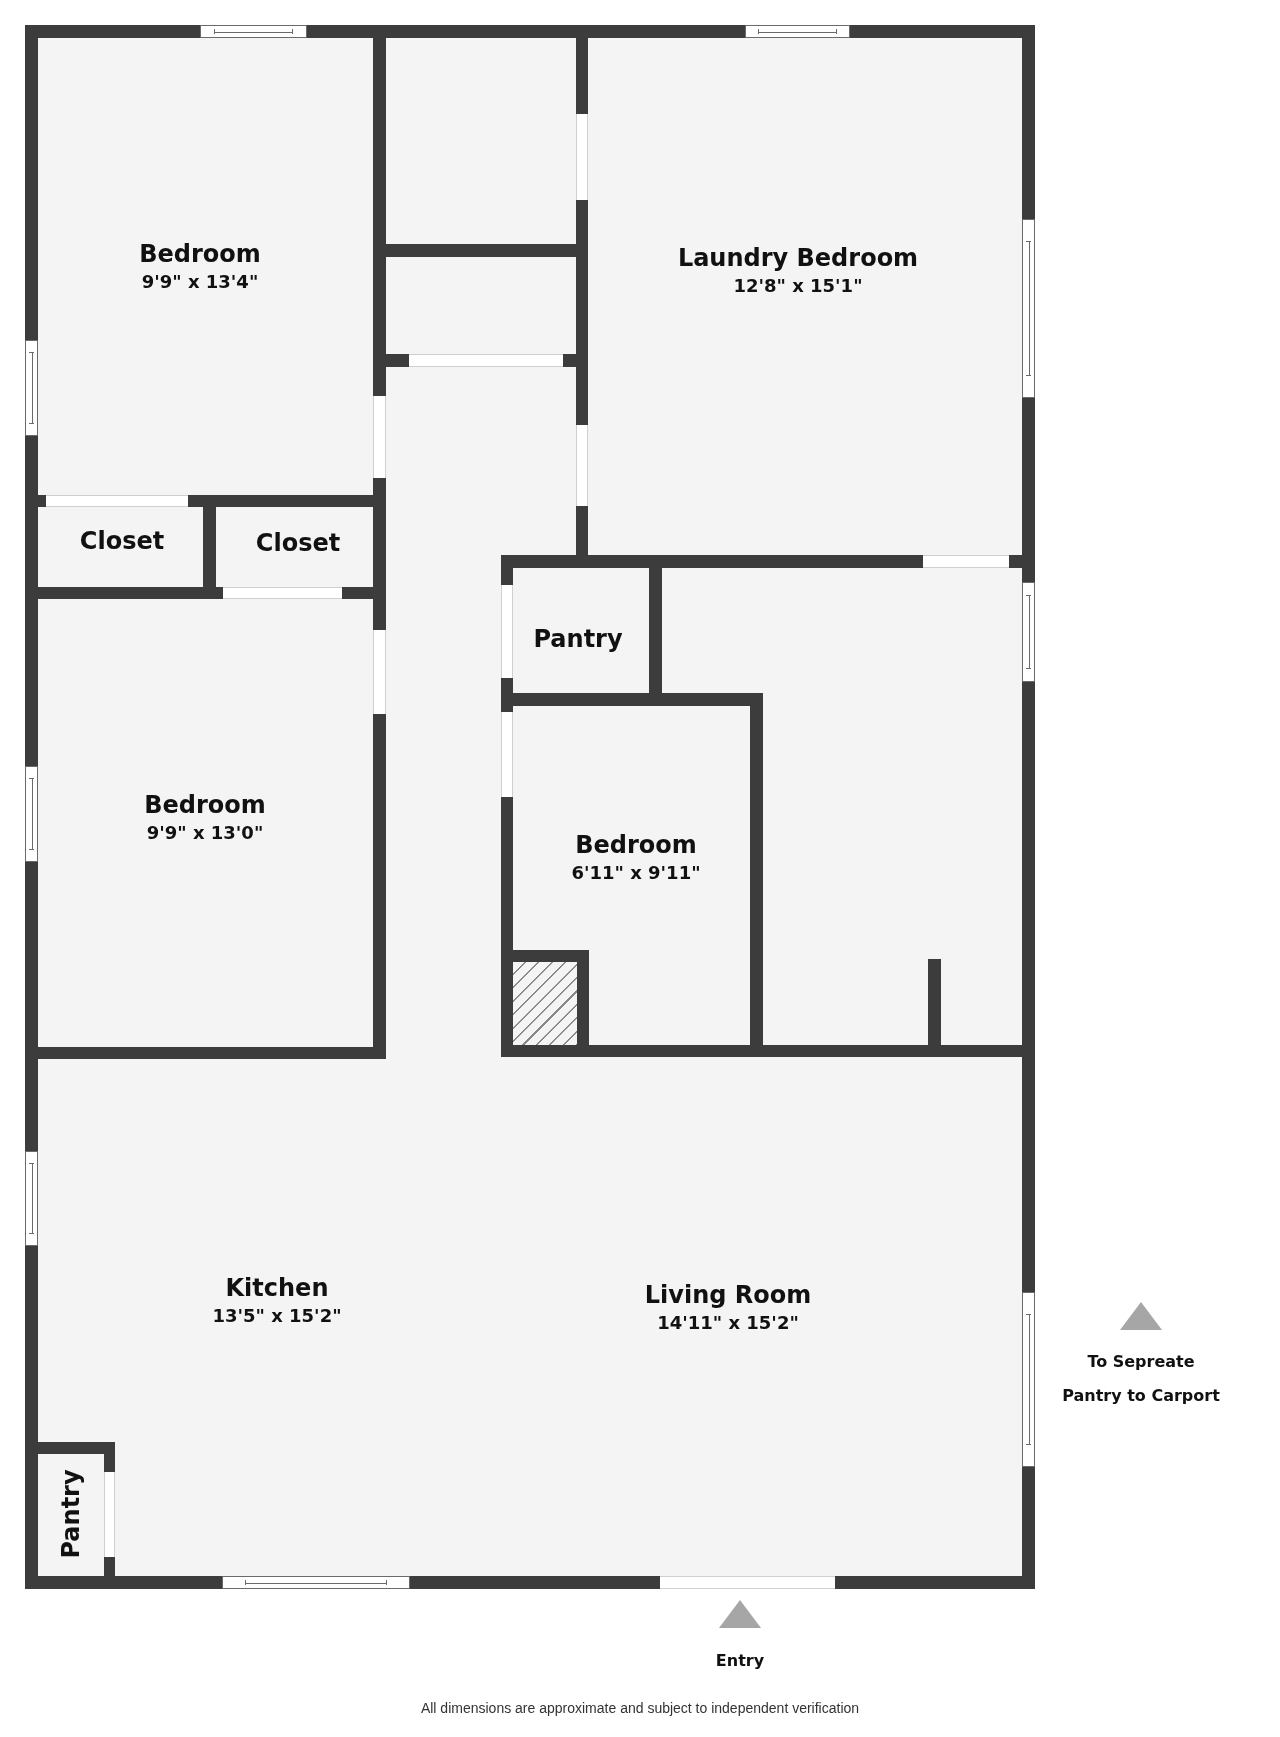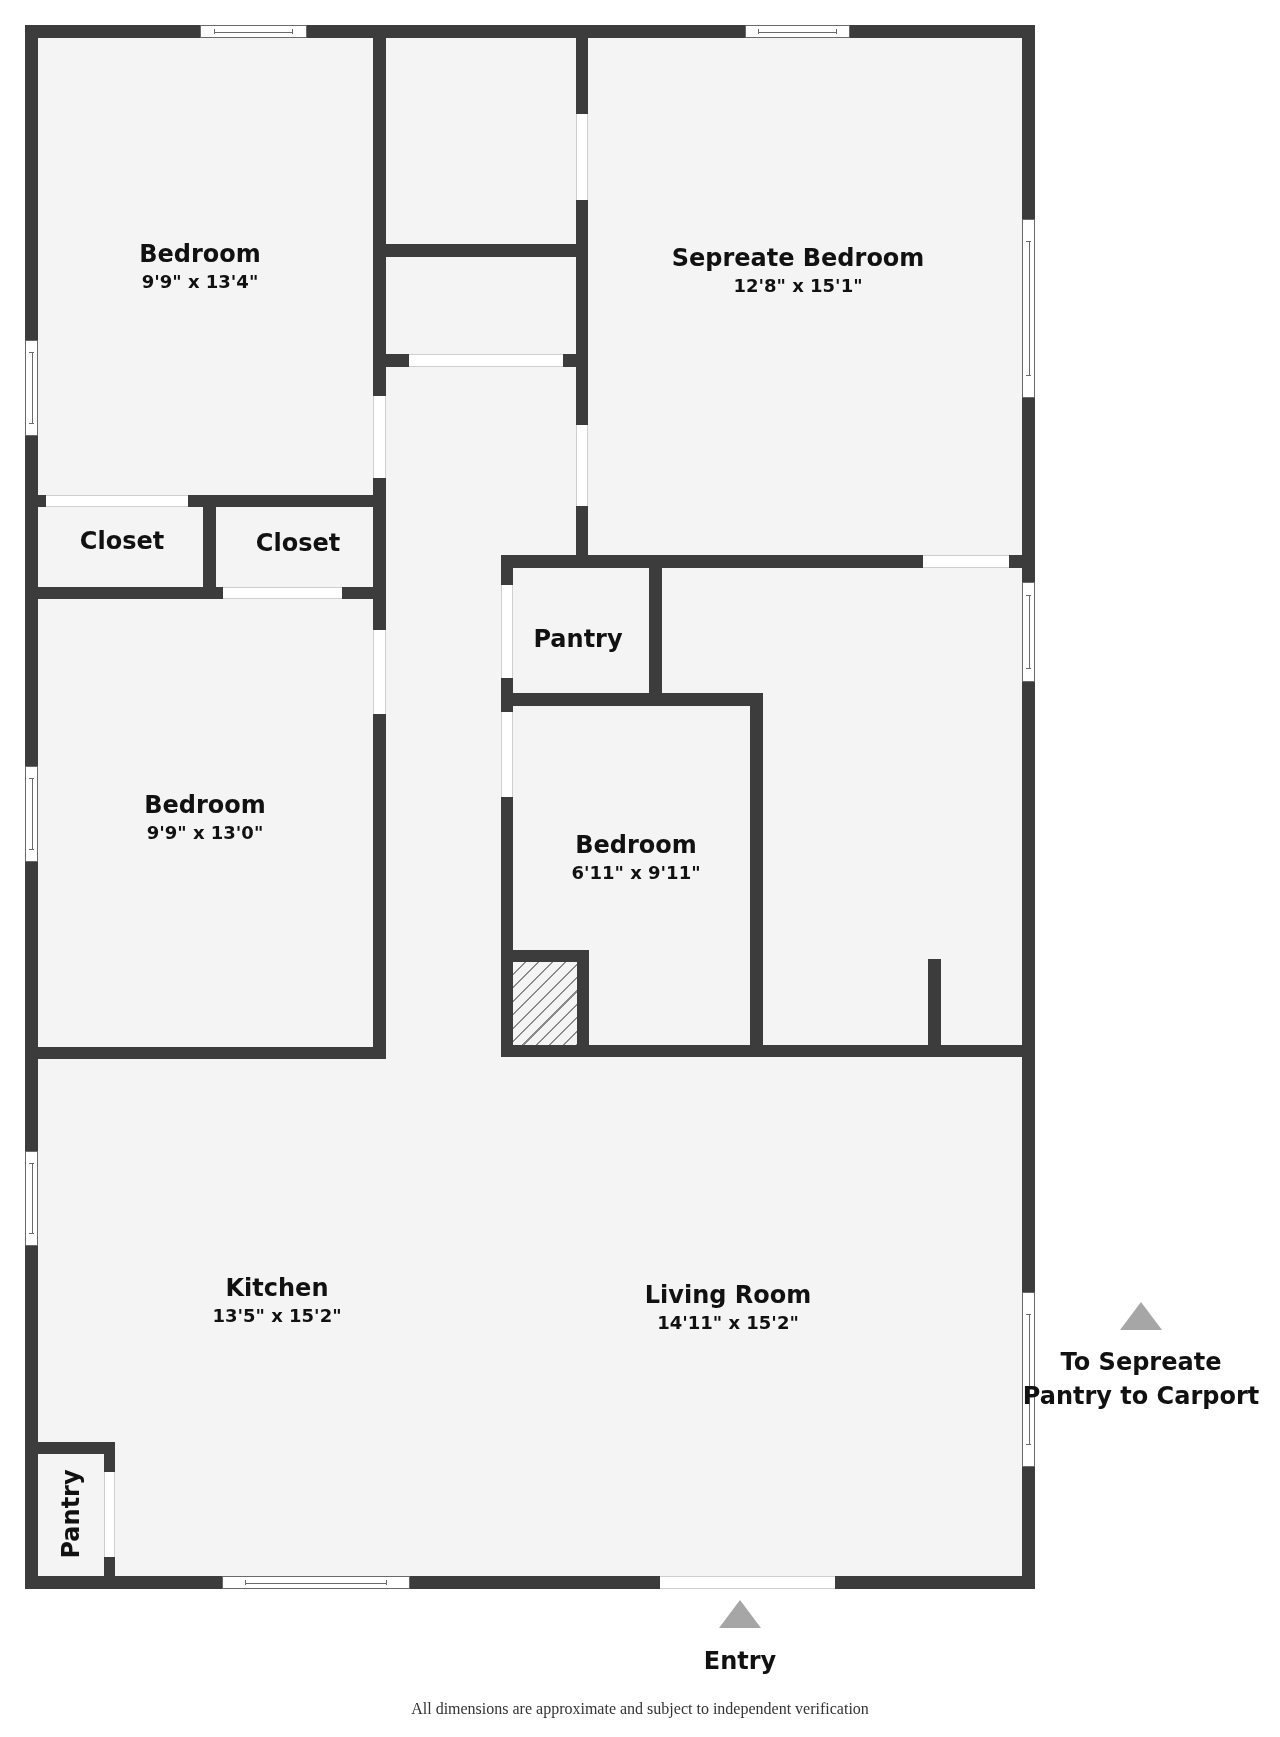--- a/index.html
+++ b/index.html
@@ -20,24 +20,24 @@
                   border-top: 1px solid #6a6a6a; border-bottom: 1px solid #6a6a6a; }
   .hatch { position: absolute;
            background: repeating-linear-gradient(135deg, #f4f4f4 0px, #f4f4f4 8px, #8a8a8a 8px, #8a8a8a 9.5px); }
   .label { position: absolute; transform: translate(-50%, -50%); text-align: center; color: #111;
            white-space: nowrap; }
   .room-name { font-weight: bold; font-size: 24px; line-height: 32px; display: block; }
   .room-dims { font-weight: bold; font-size: 18px; line-height: 24px; display: block; }
   .rot { transform: translate(-50%, -50%) rotate(-90deg); }
   .marker { position: absolute; width: 0; height: 0; border-left: 21px solid transparent;
             border-right: 21px solid transparent; border-bottom: 28px solid #a6a6a6; transform: translateX(-50%); }
-  .note { position: absolute; transform: translateX(-50%); font-weight: bold; font-size: 24px; line-height: 34px;
+  .note { position: absolute; transform: translateX(-50%); font-weight: bold; font-size: 16px; line-height: 34px;
           text-align: center; white-space: nowrap; color: #111; }
-  .disclaimer { position: absolute; left: 50%; transform: translateX(-50%); top: 1700px; font-size: 16px;
-                color: #333; white-space: nowrap; font-family: Liberation Serif, serif; }
+  .disclaimer { position: absolute; left: 50%; transform: translateX(-50%); top: 1700px; font-size: 14px;
+                color: #333; white-space: nowrap; font-family: Liberation Sans, sans-serif; }
 </style>
 </head>
 <body>
 
 <div id="plan">
 
   <div class="floor" style="left:26px;top:26px;width:1008px;height:1562px;"></div>
 
   <div class="wall" style="left:25px;top:25px;width:1010px;height:13px;"></div>
   <div class="wall" style="left:25px;top:1576px;width:1010px;height:13px;"></div>
@@ -89,21 +89,21 @@
   <div class="win v" style="left:1022px;top:219px;width:13px;height:179px;"></div>
   <div class="win v" style="left:1022px;top:582px;width:13px;height:100px;"></div>
   <div class="win v" style="left:1022px;top:1292px;width:13px;height:175px;"></div>
   <div class="win h" style="left:222px;top:1576px;width:188px;height:13px;"></div>
 
   <div class="label" style="left:200px;top:266px;">
     <span class="room-name">Bedroom</span>
     <span class="room-dims">9'9" x 13'4"</span>
   </div>
   <div class="label" style="left:798px;top:270px;">
-    <span class="room-name">Sepreate Bedroom</span>
+    <span class="room-name">Laundry Bedroom</span>
     <span class="room-dims">12'8" x 15'1"</span>
   </div>
   <div class="label" style="left:122px;top:541px;">
     <span class="room-name">Closet</span>
   </div>
   <div class="label" style="left:298px;top:543px;">
     <span class="room-name">Closet</span>
   </div>
   <div class="label" style="left:578px;top:639px;">
     <span class="room-name">Pantry</span>

